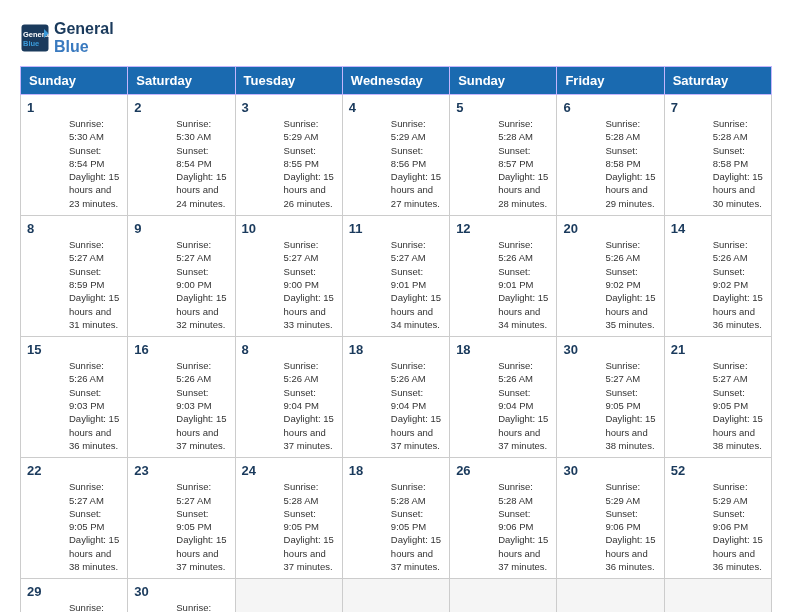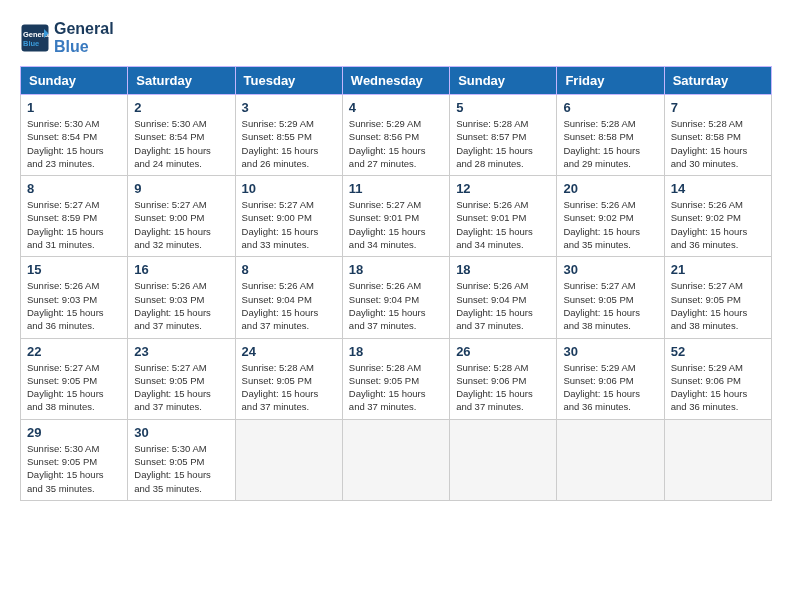--- a/index.html
+++ b/index.html
@@ -66,20 +66,21 @@
       font-size: 13px;
       font-weight: bold;
       color: #1a3a5c;
       display: block;
       margin-bottom: 2px;
     }
     .day-info {
       font-size: 9.5px;
       color: #333;
       line-height: 1.4;
+      margin-left: 42px;
     }
     tr.week-row td {
       background: #fff;
     }
   </style>
 </head>
 <body>
 
 <div class="header-area">
   <div class="logo">

